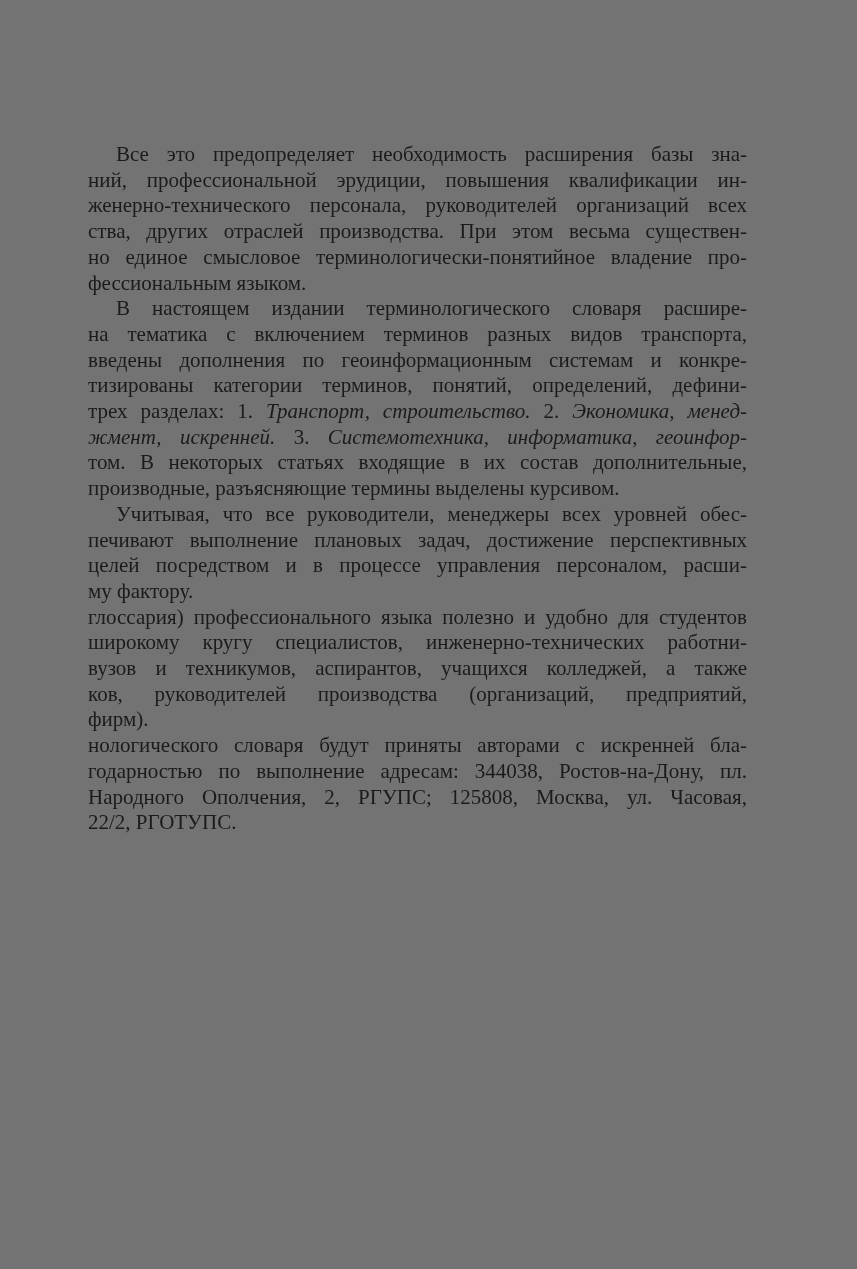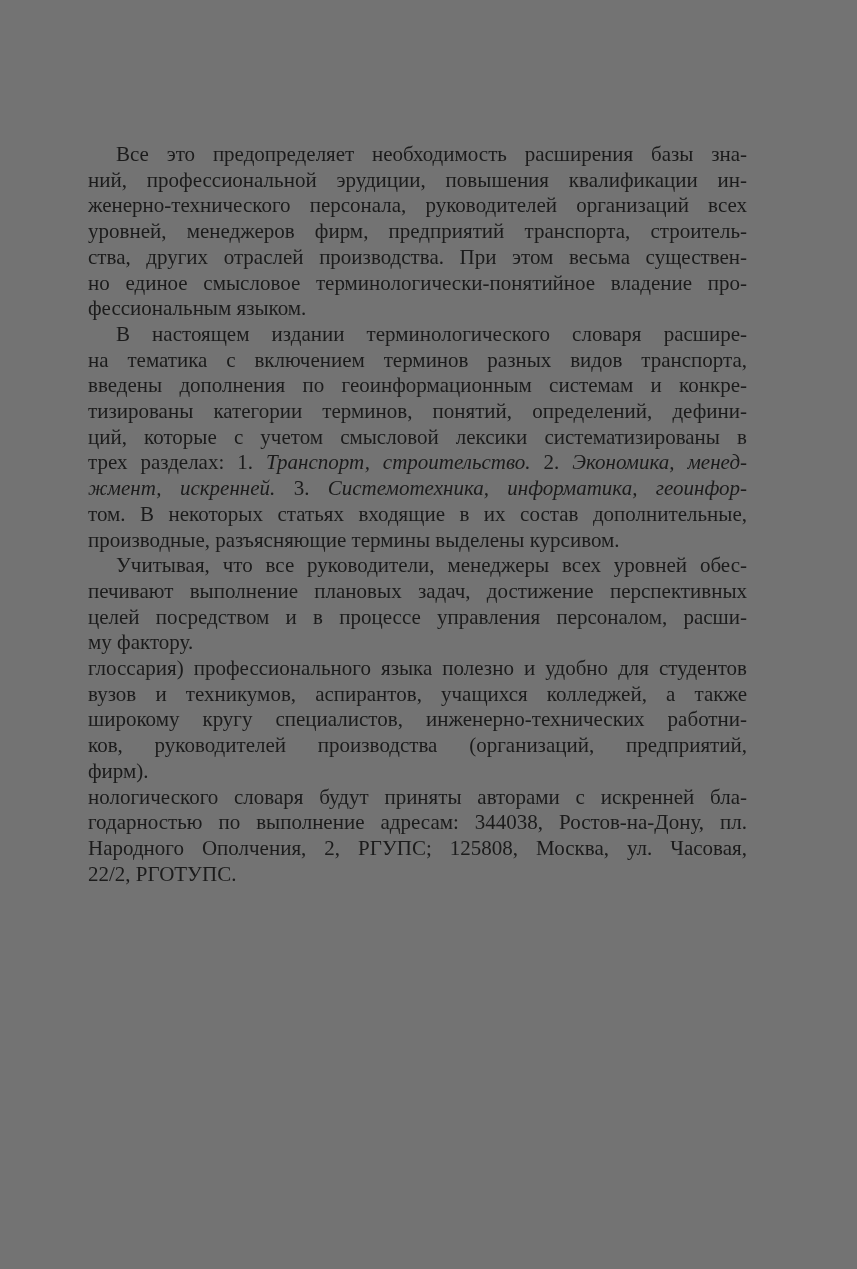--- a/index.html
+++ b/index.html
@@ -54,46 +54,44 @@
 </style>
 </head>
 <body>
 
 <div class="page">
   <div class="text-block" style="color: rgb(27, 27, 27);">
       <div class="paragraph">
         <div class="line justify indent"><span class="seg">Все это предопределяет необходимость расширения базы зна-</span></div>
         <div class="line justify"><span class="seg">ний, профессиональной эрудиции, повышения квалификации ин-</span></div>
         <div class="line justify"><span class="seg">женерно-технического персонала, руководителей организаций всех</span></div>
-        <div class="line justify"><span class="seg">уровней, менеджеров фирм, предприятий транспорта, строитель-</span></div>
         <div class="line justify"><span class="seg">ства, других отраслей производства. При этом весьма существен-</span></div>
         <div class="line justify"><span class="seg">но единое смысловое терминологически-понятийное владение про-</span></div>
         <div class="line last"><span class="seg">фессиональным языком.</span></div>
       </div>
       <div class="paragraph">
         <div class="line justify indent"><span class="seg">В настоящем издании терминологического словаря расшире-</span></div>
         <div class="line justify"><span class="seg">на тематика с включением терминов разных видов транспорта,</span></div>
         <div class="line justify"><span class="seg">введены дополнения по геоинформационным системам и конкре-</span></div>
         <div class="line justify"><span class="seg">тизированы категории терминов, понятий, определений, дефини-</span></div>
-        <div class="line justify"><span class="seg">ций, которые с учетом смысловой лексики систематизированы в</span></div>
         <div class="line justify"><span class="seg">трех разделах: 1. </span><span class="seg italic">Транспорт, строительство.</span><span class="seg"> 2. </span><span class="seg italic">Экономика, менед-</span></div>
         <div class="line justify"><span class="seg italic">жмент, искренней.</span><span class="seg"> 3. </span><span class="seg italic">Системотехника, информатика, геоинфор-</span></div>
         <div class="line justify"><span class="seg">том. В некоторых статьях входящие в их состав дополнительные,</span></div>
         <div class="line last"><span class="seg">производные, разъясняющие термины выделены курсивом.</span></div>
       </div>
       <div class="paragraph">
         <div class="line justify indent"><span class="seg">Учитывая, что все руководители, менеджеры всех уровней обес-</span></div>
         <div class="line justify"><span class="seg">печивают выполнение плановых задач, достижение перспективных</span></div>
         <div class="line justify"><span class="seg">целей посредством и в процессе управления персоналом, расши-</span></div>
         <div class="line last"><span class="seg">му фактору.</span></div>
       </div>
       <div class="paragraph">
         <div class="line justify"><span class="seg">глоссария) профессионального языка полезно и удобно для студентов</span></div>
+        <div class="line justify"><span class="seg">широкому кругу специалистов, инженерно-технических работни-</span></div>
         <div class="line justify"><span class="seg">вузов и техникумов, аспирантов, учащихся колледжей, а также</span></div>
-        <div class="line justify"><span class="seg">широкому кругу специалистов, инженерно-технических работни-</span></div>
         <div class="line justify"><span class="seg">ков, руководителей производства (организаций, предприятий,</span></div>
         <div class="line last"><span class="seg">фирм).</span></div>
       </div>
       <div class="paragraph">
         <div class="line justify"><span class="seg">нологического словаря будут приняты авторами с искренней бла-</span></div>
         <div class="line justify"><span class="seg">годарностью по выполнение адресам: 344038, Ростов-на-Дону, пл.</span></div>
         <div class="line justify"><span class="seg">Народного Ополчения, 2, РГУПС; 125808, Москва, ул. Часовая,</span></div>
         <div class="line last"><span class="seg">22/2, РГОТУПС.</span></div>
       </div>
     </div>

